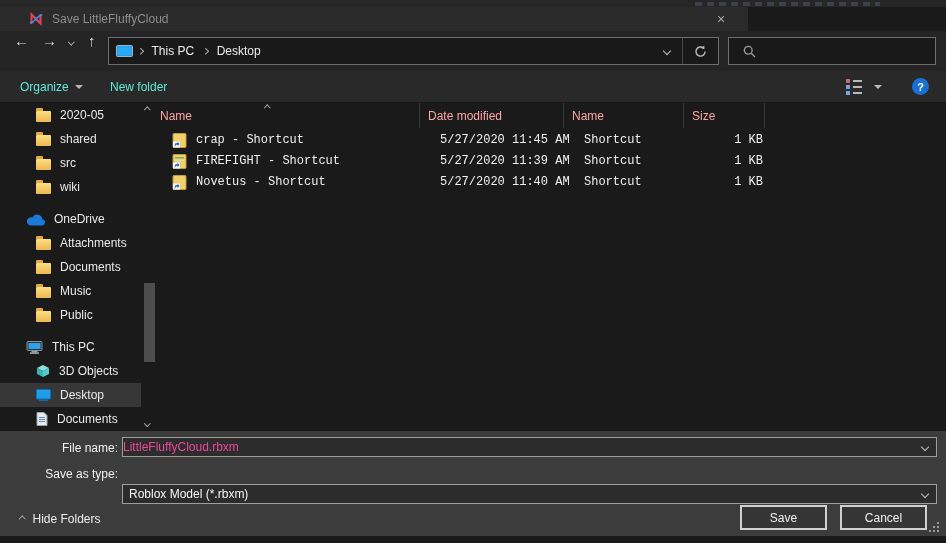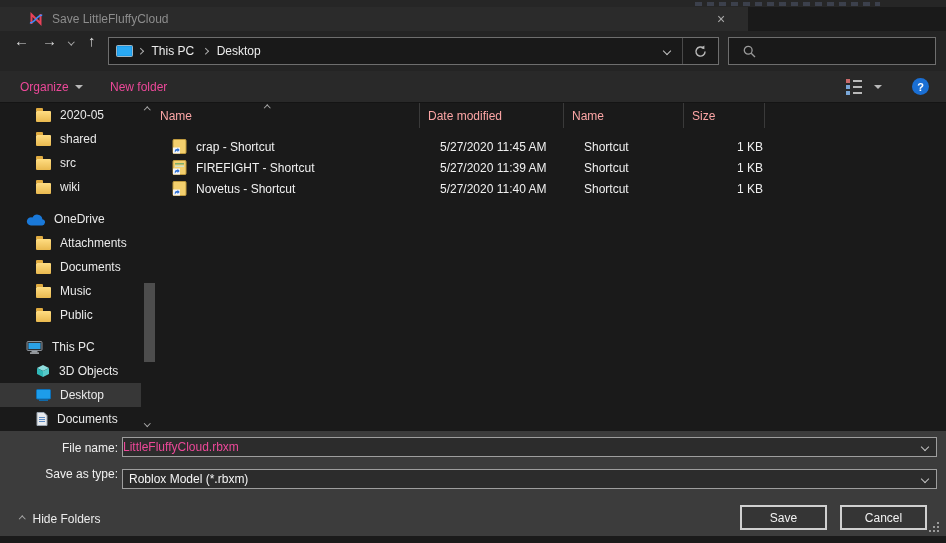--- a/index.html
+++ b/index.html
@@ -32,21 +32,21 @@
   .addr-dd { margin-left:auto; padding:0 12px; height:100%; display:flex; align-items:center; }
   .refresh-btn { height:100%; padding:0 11px; display:flex; align-items:center; border-left:1px solid #4a4a4a; }
 
   .searchbox { position:absolute; left:728px; top:37px; width:208px; height:28px; background:#191919; border:1px solid #6e6e6e; display:flex; align-items:center; }
   .searchbox svg { margin-left:14px; }
   .searchbox input { flex:1; margin-left:10px; background:transparent; border:none; outline:none; color:#e8e8e8; font-family:inherit; font-size:12px; }
   .searchbox input::placeholder { color:#9b9b9b; }
 
   
   .toolbar { position:absolute; top:71px; left:0; width:946px; height:32px; background:#292929; border-bottom:1px solid #141414; }
-  .tbtn { position:absolute; top:0; height:31px; display:flex; align-items:center; gap:6px; color:#ec4899; }
+  .tbtn { position:absolute; top:0; height:31px; display:flex; align-items:center; gap:6px; color:#5eead4; }
   .tri-d { width:0; height:0; border-left:4px solid transparent; border-right:4px solid transparent; border-top:4px solid #b9b9b9; }
   .viewicon { display:flex; flex-direction:column; gap:2px; }
   .viewicon .vr { display:flex; gap:3px; align-items:center; }
   .viewicon .sq { width:4px; height:4px; }
   .viewicon .ln { width:9px; height:2px; background:#b9b9b9; }
   .helpbtn { position:absolute; left:912px; top:7px; width:17px; height:17px; border-radius:50%; background:#1a6fd4; color:#fff; font-weight:bold; font-size:11px; display:flex; align-items:center; justify-content:center; }
 
   
   .main { position:absolute; top:103px; left:0; width:946px; height:328px; background:#1a1a1a; }
 
@@ -65,21 +65,21 @@
 
   
   .grid { display:grid; grid-template-columns:272px 144px 120px 81px 1fr; }
   .lheader { position:absolute; left:148px; top:0; right:0; height:25px; color:#fca5a5; }
   .lheader .hc { display:flex; align-items:center; padding-left:8px; border-right:1px solid #3a3a3a; height:25px; }
   .lheader .hc.first { padding-left:12px; }
   .lheader .hc.last-fill { border-right:none; }
   .sort-cv { position:absolute; left:265px; top:3px; }
   .rows { position:absolute; left:160px; top:30px; right:0; }
   .frow { height:21px; color:#f0f0f0; }
-  .frow .cell { display:flex; align-items:flex-end; padding-left:8px; }
+  .frow .cell { display:flex; align-items:flex-start; padding-left:8px;font-family:Liberation Mono, monospace; }
   .frow .name-cell { padding-left:12px; gap:8px; }
   .frow .size-cell { justify-content:flex-end; padding-right:14px; }
 
   
   .band { position:absolute; top:431px; left:0; width:946px; height:105px; background:#3c3c3c; }
   .flabel { position:absolute; width:116px; text-align:right; color:#f0f0f0; }
   .combo { position:absolute; left:122px; width:815px; height:20px; background:#2c2c2c; border:1px solid #9e9e9e; display:flex; align-items:center; }
   .combo input { flex:1; background:transparent; border:none; outline:none; color:#ec4899; font-family:inherit; font-size:12px; }
   .combo .val { flex:1; padding-left:6px; color:#f5f5f5; }
   .combo .dd { padding:0 8px; height:100%; display:flex; align-items:center; }
@@ -332,21 +332,21 @@
 
   <span class="flabel" style="left:2px;top:441px;">File name:</span>
   <div class="combo" style="top:437px;">
     <input type="text" value="LittleFluffyCloud.rbxm" style="">
     <span class="dd">
         <span class="cv cv-d"></span>
       </span>
   </div>
 
   <span class="flabel" style="left:2px;top:467px;">Save as type:</span>
-  <div class="combo" style="top:469px;gap:11px;">
+  <div class="combo" style="top:484px;gap:11px;">
     <span class="val">Roblox Model (*.rbxm)</span>
     <span class="dd">
         <span class="cv cv-d"></span>
       </span>
   </div>
 
   <div class="hidefolders">
     <span class="cv cv-u cv-sm"></span>
     <span>Hide Folders</span>
   </div>

